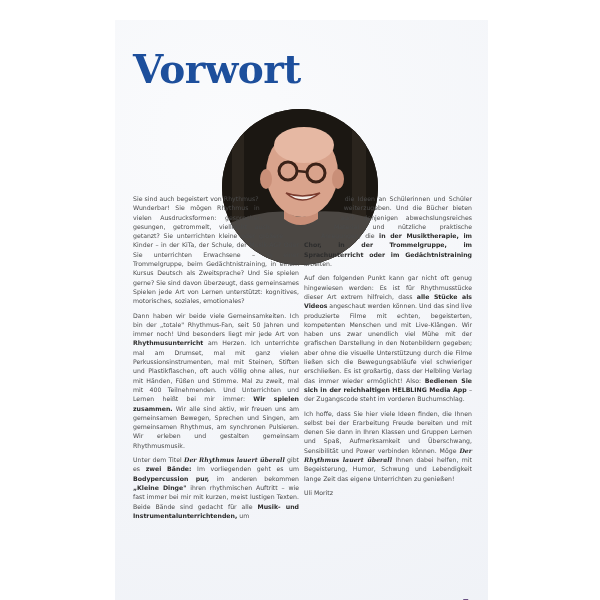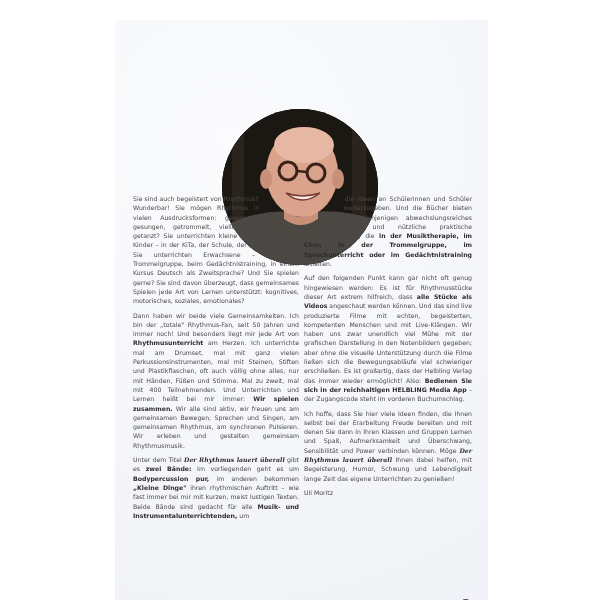--- a/index.html
+++ b/index.html
@@ -30,20 +30,21 @@
   .signature { margin-top: 20px; }
   .pagenum {
     position: absolute; left: 347px; top: 577px; font-family: "DejaVu Serif", serif;
     font-weight: bold; font-size: 11px; color: #6a4f83;
   }
 </style>
 </head>
 <body>
 
 <div class="page">
+  <h1 class="title">Vorwort</h1>
 
   <div class="portrait">
     <svg width="156" height="156" viewBox="0 0 156 156">
       <rect x="0" y="0" width="156" height="156" fill="#1b1712"></rect>
       <rect x="10" y="20" width="12" height="110" fill="#2a241d"></rect>
       <rect x="130" y="20" width="14" height="110" fill="#2a241d"></rect>
 
       <path d="M0 118 Q40 98 78 104 Q120 98 156 112 L156 156 L0 156 Z" fill="#4b4743"></path>
 
       <path d="M62 100 Q78 116 96 100 L96 110 Q78 122 62 110 Z" fill="#c98f78"></path>

